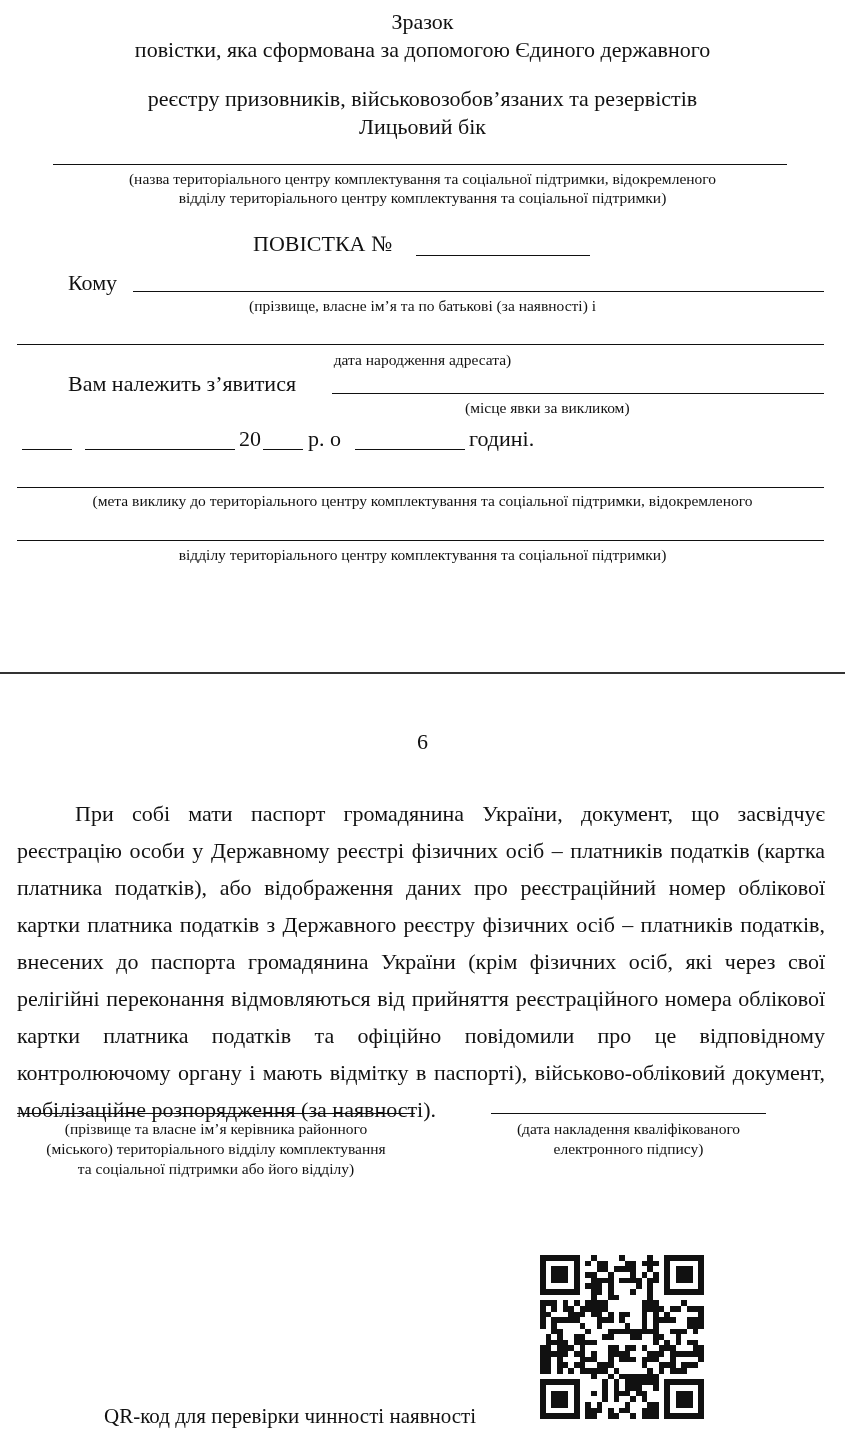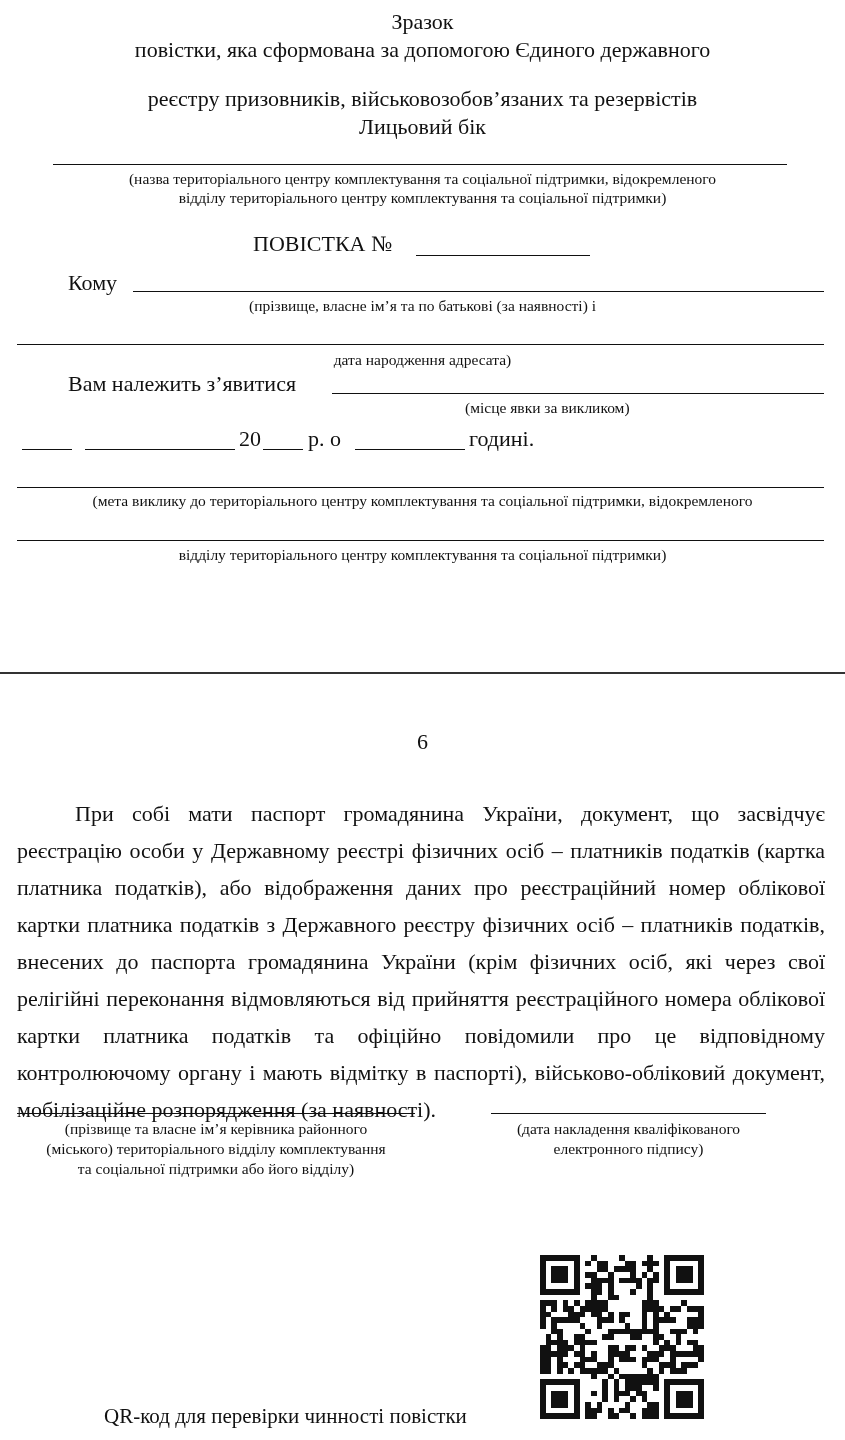--- a/index.html
+++ b/index.html
@@ -68,21 +68,21 @@
 
 <div class="line" style="left:17px;width:398px;top:1113px;"></div>
 <div class="abs center small" style="left:17px;width:398px;top:1119px;">(прізвище та власне ім’я керівника районного</div>
 <div class="abs center small" style="left:17px;width:398px;top:1139px;">(міського) територіального відділу комплектування</div>
 <div class="abs center small" style="left:17px;width:398px;top:1159px;">та соціальної підтримки або його відділу)</div>
 
 <div class="line" style="left:491px;width:275px;top:1113px;"></div>
 <div class="abs center small" style="left:491px;width:275px;top:1119px;">(дата накладення кваліфікованого</div>
 <div class="abs center small" style="left:491px;width:275px;top:1139px;">електронного підпису)</div>
 
-<div class="abs t21" style="left:104px;top:1404px;">QR-код для перевірки чинності повістки</div>
+<div class="abs t21" style="left:104px;top:1404px;">QR-код для перевірки чинності наявності</div>
 
 <svg class="qr" viewBox="0 0 29 29" shape-rendering="crispEdges" id="qr">
   <rect x="0" y="0" width="29" height="29" fill="#fff"></rect>
   <g fill="#111">
       <rect x="0" y="0" width="7" height="7"></rect>
       <rect x="1" y="1" width="5" height="5" fill="#fff"></rect>
       <rect x="2" y="2" width="3" height="3"></rect>
     </g>
   <g fill="#111">
       <rect x="22" y="0" width="7" height="7"></rect>

